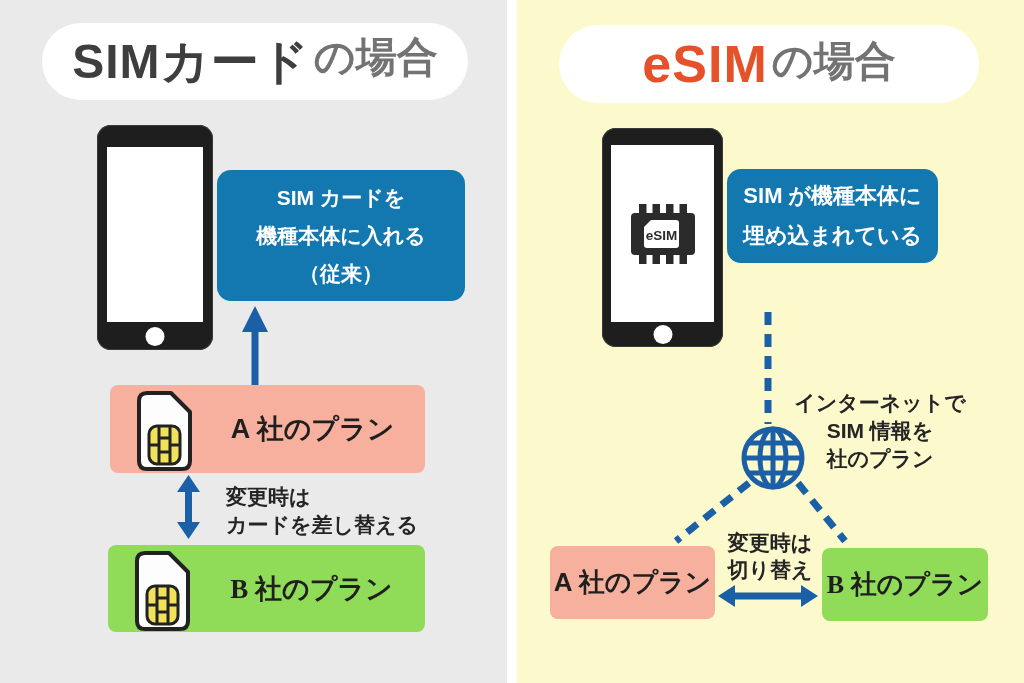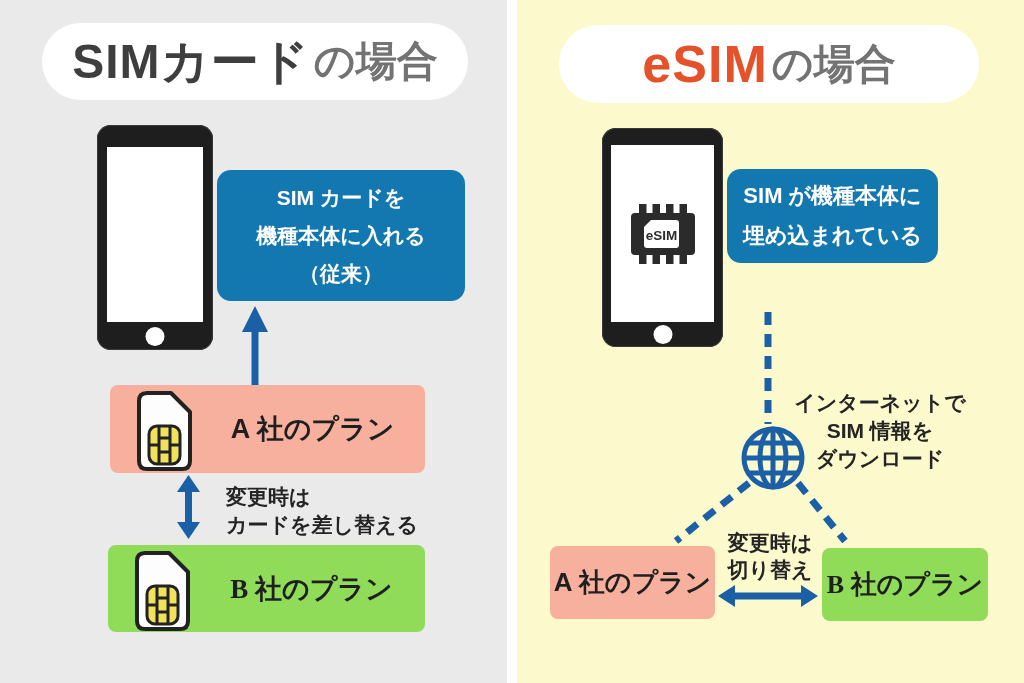--- a/index.html
+++ b/index.html
@@ -10,21 +10,21 @@
   .abs{position:absolute;}
   
   .panel-left{left:0;top:0;width:507px;height:683px;background:#eaeaeb;}
   .divider{left:507px;top:0;width:10px;height:683px;background:#ffffff;}
   .panel-right{left:517px;top:0;width:507px;height:683px;background:#fcf9cd;}
   
   .pill{background:#fff;border-radius:40px;display:flex;align-items:baseline;justify-content:center;}
   .pill .big{font-size:48px;font-weight:800;color:#3e3e3e;letter-spacing:1px;}
   .pill .big.orange{color:#e5522a;}
   .pill .small{font-size:41px;font-weight:800;color:#737373;margin-left:4px;}
-  .pill-inner{align-self:center;display:flex;align-items:center;}
+  .pill-inner{align-self:center;display:flex;align-items:flex-start;}
   
   .phone{background:#1e1e1e;border-radius:14px;box-shadow:0 0 0 1px #3a3a3a inset;}
   .screen{position:absolute;background:#ffffff;display:flex;align-items:center;justify-content:center;}
   .home{position:absolute;left:50%;transform:translateX(-50%);width:19px;height:19px;border-radius:50%;background:#ffffff;}
   
   .info-box{background:#1478b0;border-radius:14px;display:flex;flex-direction:column;justify-content:center;text-align:center;}
   .info-line{color:#ffffff;font-size:21px;font-weight:600;line-height:38px;white-space:nowrap;}
   
   .plan-box{border-radius:8px;}
   .plan-box.pink{background:#f6b09d;}
@@ -164,21 +164,21 @@
       <line x1="3" y1="32" x2="61" y2="32"></line>
       <line x1="8" y1="17" x2="56" y2="17"></line>
       <line x1="8" y1="47" x2="56" y2="47"></line>
       <line x1="32" y1="3" x2="32" y2="61"></line>
     </g>
   </svg>
 
   <div class="abs note download-note" style="left:785px;top:389px;">
     <div class="line">インターネットで</div>
     <div class="line">SIM 情報を</div>
-    <div class="line">ダウンロード</div>
+    <div class="line">社のプラン</div>
   </div>
 
   <div class="abs plan-box pink small" style="left:550px;top:546px;width:165px;height:73px;">
     <span>A 社のプラン</span>
   </div>
 
   <div class="abs note switch-note" style="left:718px;top:529px;">
     <div class="line">変更時は</div>
     <div class="line">切り替え</div>
   </div>

